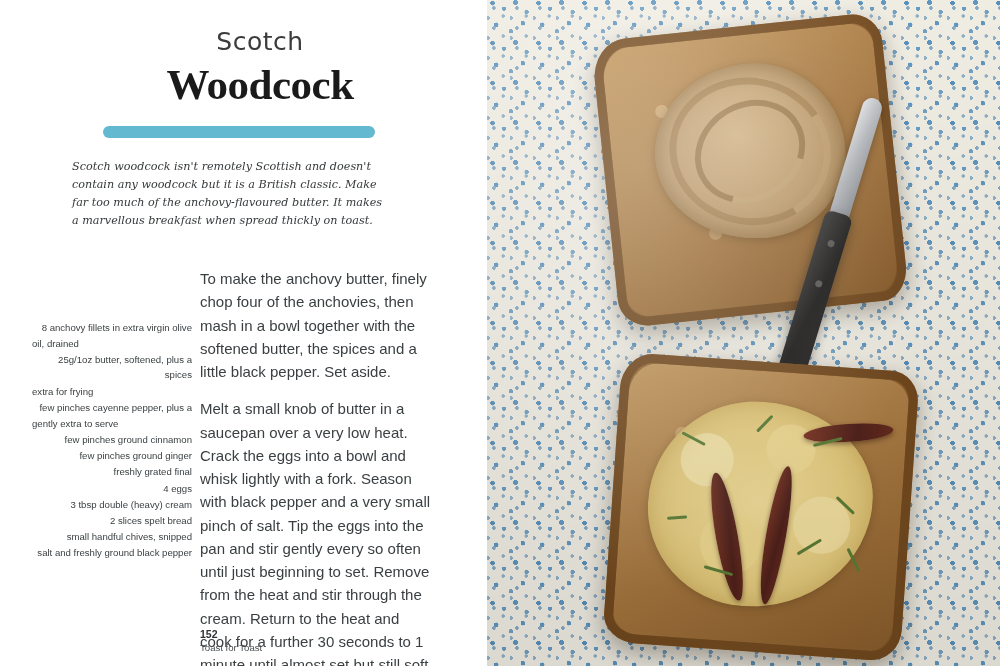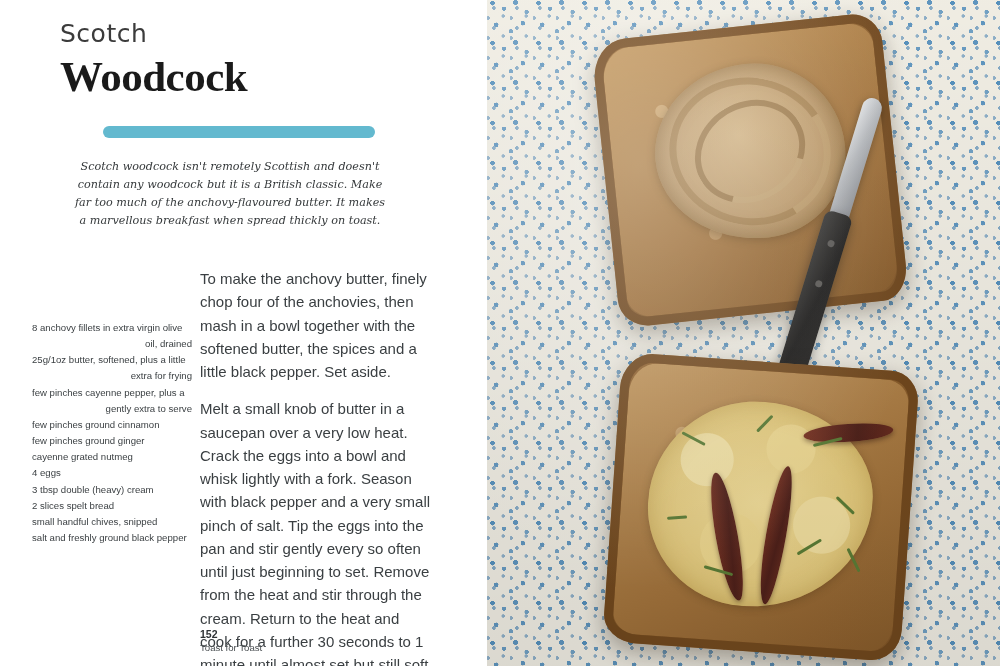--- a/index.html
+++ b/index.html
@@ -21,23 +21,23 @@
     position: absolute;
     left: 0; top: 0;
     width: 487px;
     height: 666px;
     background: #ffffff;
   }
 
   .title-block {
     position: absolute;
     left: 60px;
-    top: 20px;
+    top: 28px;
     width: 400px;
-    text-align: left;
+    text-align: center;
   }
   .title-small {
     font-family: "DejaVu Sans", sans-serif;
     font-size: 25px;
     letter-spacing: 0.5px;
     color: #3b3b3b;
     font-weight: 400;
     line-height: 1.1;
   }
   .title-big {
@@ -63,21 +63,20 @@
   .intro {
     position: absolute;
     left: 72px;
     top: 158px;
     width: 316px;
     font-family: "DejaVu Serif", serif;
     font-style: italic;
     font-size: 11.2px;
     line-height: 1.62;
     color: #35393b;
-    text-align: center;
   }
 
   
   .meta {
     position: absolute;
     left: 32px;
     top: 250px;
     width: 160px;
   }
   .meta-row {
@@ -110,22 +109,23 @@
     position: absolute;
     left: 32px;
     top: 320px;
     width: 160px;
     font-size: 9.6px;
     line-height: 1.58;
     color: #3a3f42;
   }
   .ing-item {
     margin-bottom: 1px;
-  }
-  .ing-item.indent { text-align: right; }
+    text-align: right;
+  }
+  .ing-item.indent { text-align: left; }
 
   
   .method {
     position: absolute;
     left: 200px;
     top: 243px;
     width: 235px;
     font-size: 15px;
     line-height: 1.55;
     color: #3a3f42;
@@ -350,27 +350,27 @@
     </div>
 
     <div class="rule"></div>
 
     <div class="intro">Scotch woodcock isn't remotely Scottish and doesn't contain any woodcock but it is a British classic. Make far too much of the anchovy-flavoured butter. It makes a marvellous breakfast when spread thickly on toast.</div>
 
 
     <div class="ingredients">
       <div class="ing-item">8 anchovy fillets in extra virgin olive</div>
       <div class="ing-item indent">oil, drained</div>
-      <div class="ing-item">25g/1oz butter, softened, plus a little</div>
+      <div class="ing-item">25g/1oz butter, softened, plus a spices</div>
       <div class="ing-item indent">extra for frying</div>
       <div class="ing-item">few pinches cayenne pepper, plus a</div>
       <div class="ing-item indent">gently extra to serve</div>
       <div class="ing-item">few pinches ground cinnamon</div>
       <div class="ing-item">few pinches ground ginger</div>
-      <div class="ing-item">cayenne grated nutmeg</div>
+      <div class="ing-item">freshly grated final</div>
       <div class="ing-item">4 eggs</div>
       <div class="ing-item">3 tbsp double (heavy) cream</div>
       <div class="ing-item">2 slices spelt bread</div>
       <div class="ing-item">small handful chives, snipped</div>
       <div class="ing-item">salt and freshly ground black pepper</div>
     </div>
 
     <div class="method">
       <p>To make the anchovy butter, finely chop four of the anchovies, then mash in a bowl together with the softened butter, the spices and a little black pepper. Set aside.</p>
       <p>Melt a small knob of butter in a saucepan over a very low heat. Crack the eggs into a bowl and whisk lightly with a fork. Season with black pepper and a very small pinch of salt. Tip the eggs into the pan and stir gently every so often until just beginning to set. Remove from the heat and stir through the cream. Return to the heat and cook for a further 30 seconds to 1 minute until almost set but still soft. Remove from the heat.</p>

